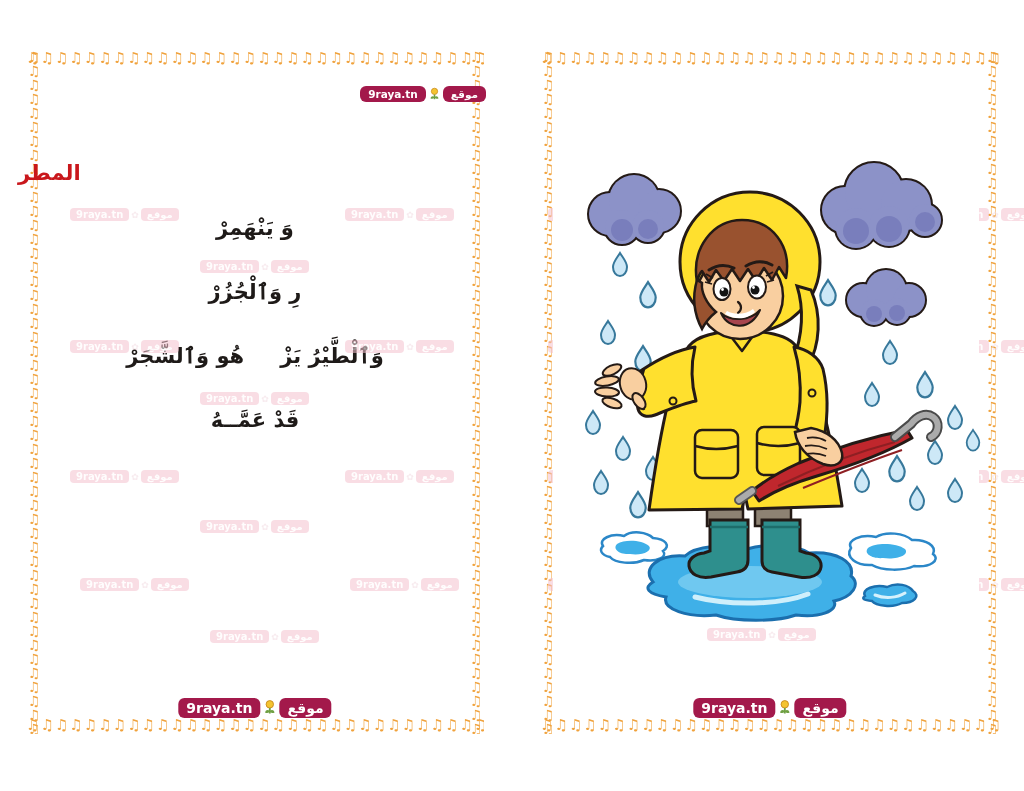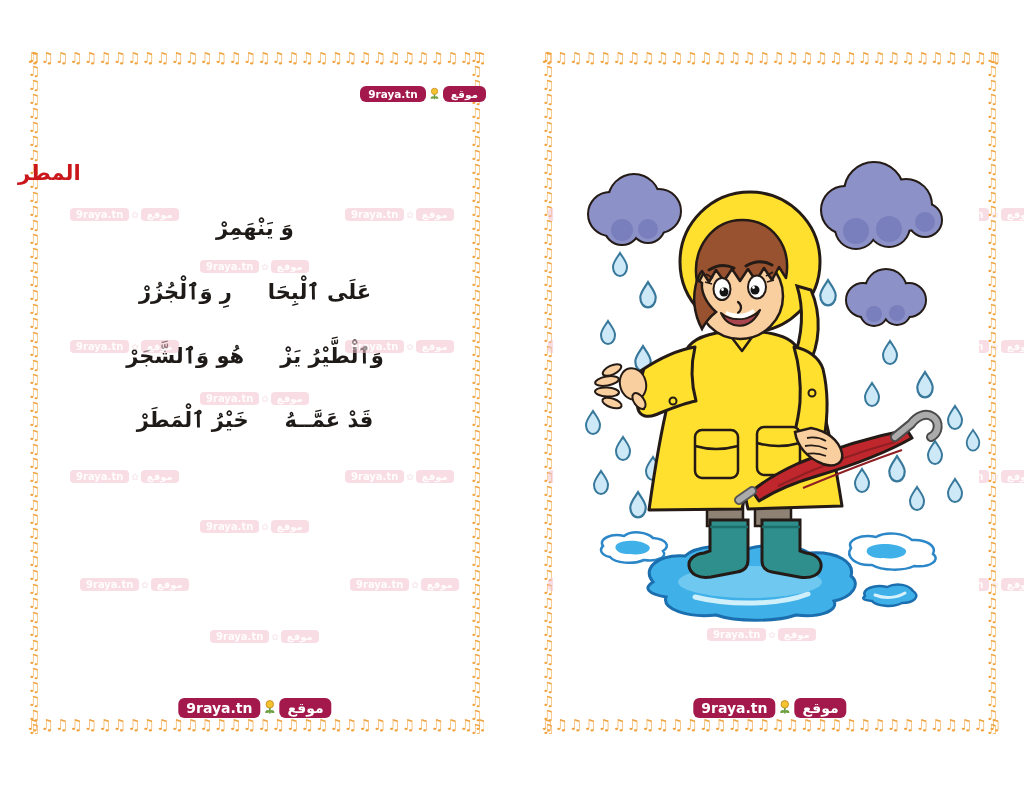--- a/index.html
+++ b/index.html
@@ -184,30 +184,28 @@
       <span class="logo-badge">موقع</span>
     </div>
 
     <div class="title">المطر</div>
 
     <div class="poem">
       <div class="poem-line">
         <span>وَ يَنْهَمِرْ</span>
       </div>
       <div class="poem-line">
-        <span>عَلَى ٱلْبِحَا</span>
         <span>رِ وَٱلْجُزُرْ</span>
       </div>
       <div class="poem-line">
         <span>وَٱلْطَّيْرُ يَزْ</span>
         <span>هُو وَٱلشَّجَرْ</span>
       </div>
       <div class="poem-line">
         <span>قَدْ عَمَّــهُ</span>
-        <span>خَيْرُ ٱلْمَطَرْ</span>
       </div>
     </div>
 
     <div class="wm" style="left:52px;top:178px">
         <span class="wm-badge">9raya.tn</span>
         <span class="wm-flower">✿</span>
         <span class="wm-badge">موقع</span>
       </div>
     <div class="wm" style="left:327px;top:178px">
         <span class="wm-badge">9raya.tn</span>

